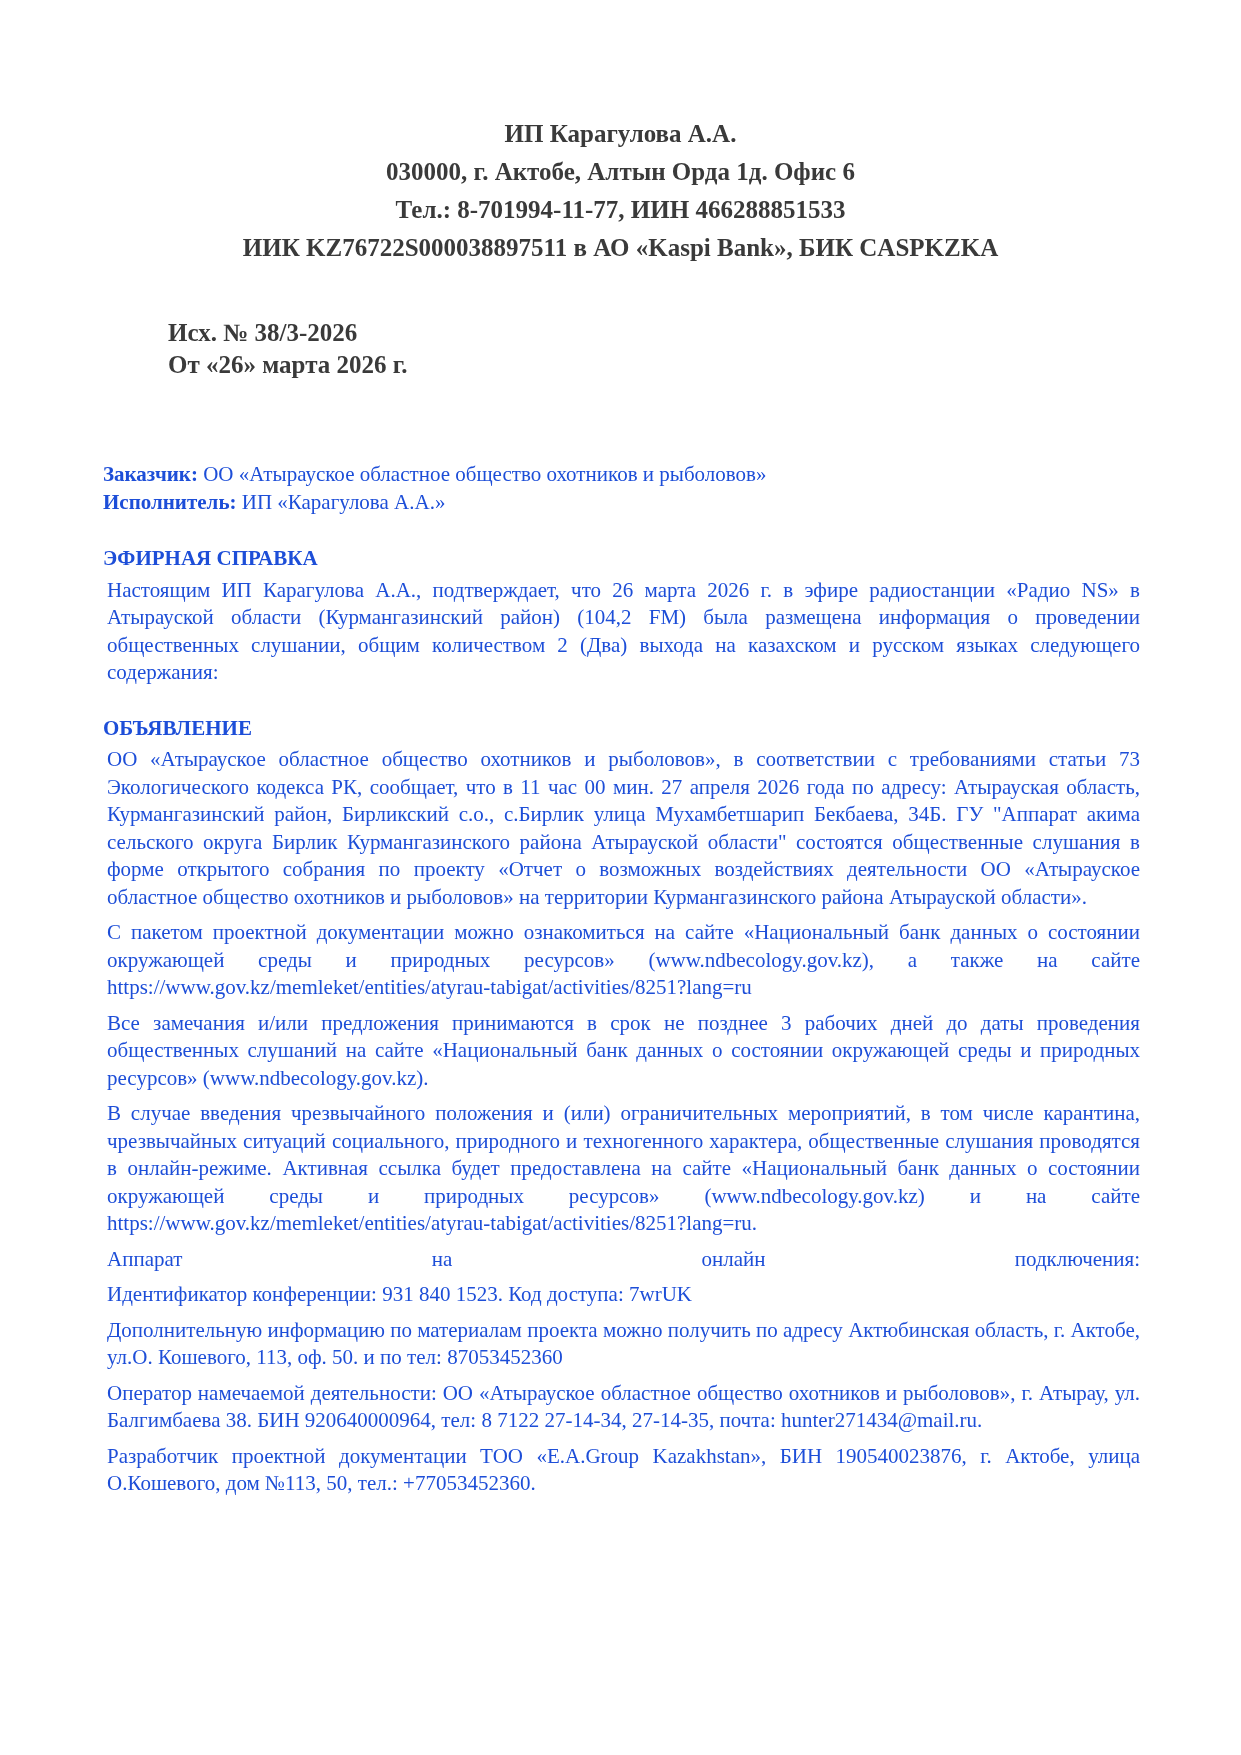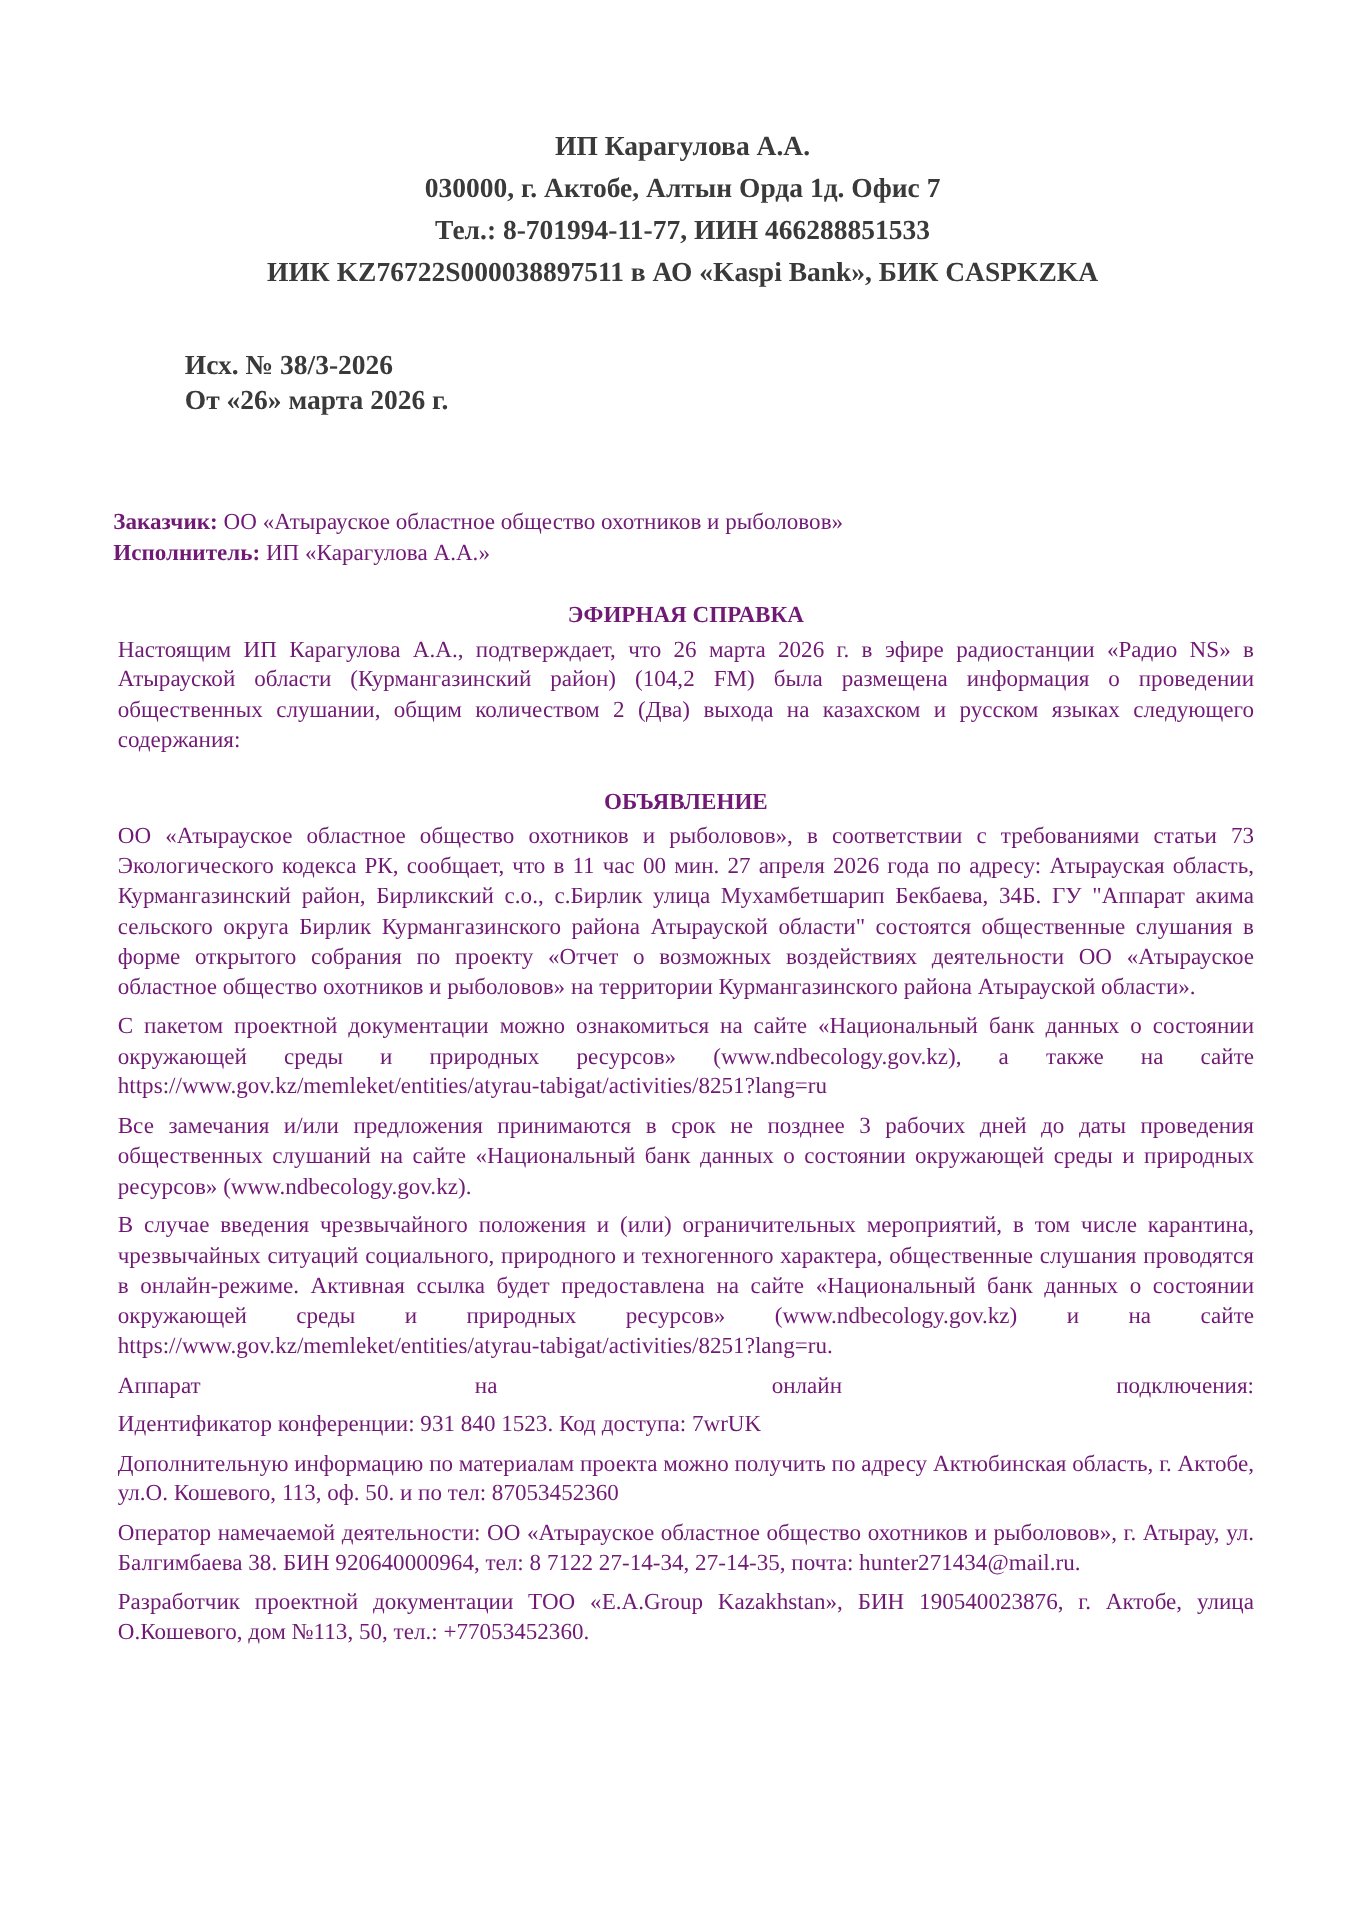--- a/index.html
+++ b/index.html
@@ -48,26 +48,25 @@
       color: #3a3a3a;
       flex-direction: column;
     }
     .content {
       position: absolute;
       top: 444px;
       left: 103px;
       width: 1041px;
       font-size: 21px;
       line-height: 27.5px;
-      color: #701a75;
+      color: #1d4ed8;
     }
     .parties .row { white-space: nowrap; }
     .parties .label { font-weight: bold; }
     .section-title {
-      text-align: center;
       font-weight: bold;
       font-size: 21px;
       line-height: 27.5px;
     }
     .title-1 { margin-top: 29px; }
     .title-2 { margin-top: 28px; }
     p {
       margin: 4px;
       text-align: justify;
       text-align-last: left;
@@ -76,21 +75,21 @@
     .justify-last { text-align-last: justify; }
     .line { display: block; }
   </style>
 </head>
 <body>
 
 <div class="page">
 
   <div class="letterhead">
     <div>ИП Карагулова А.А.</div>
-    <div>030000, г. Актобе, Алтын Орда 1д. Офис 7</div>
+    <div>030000, г. Актобе, Алтын Орда 1д. Офис 6</div>
     <div>Тел.: 8-701994-11-77, ИИН 466288851533</div>
     <div>ИИК KZ76722S000038897511 в АО «Kaspi Bank», БИК CASPKZKA</div>
   </div>
 
   <div class="outgoing-row">
     <span>Исх. № 38/3-2026</span>
     <span>От «26» марта 2026 г.</span>
   </div>
 
   <div class="content">

